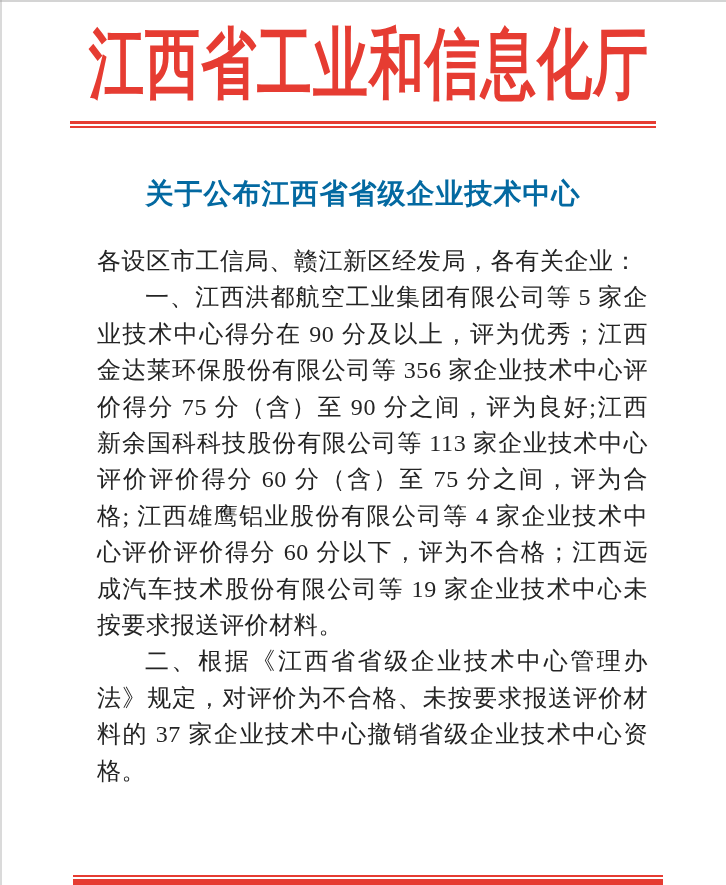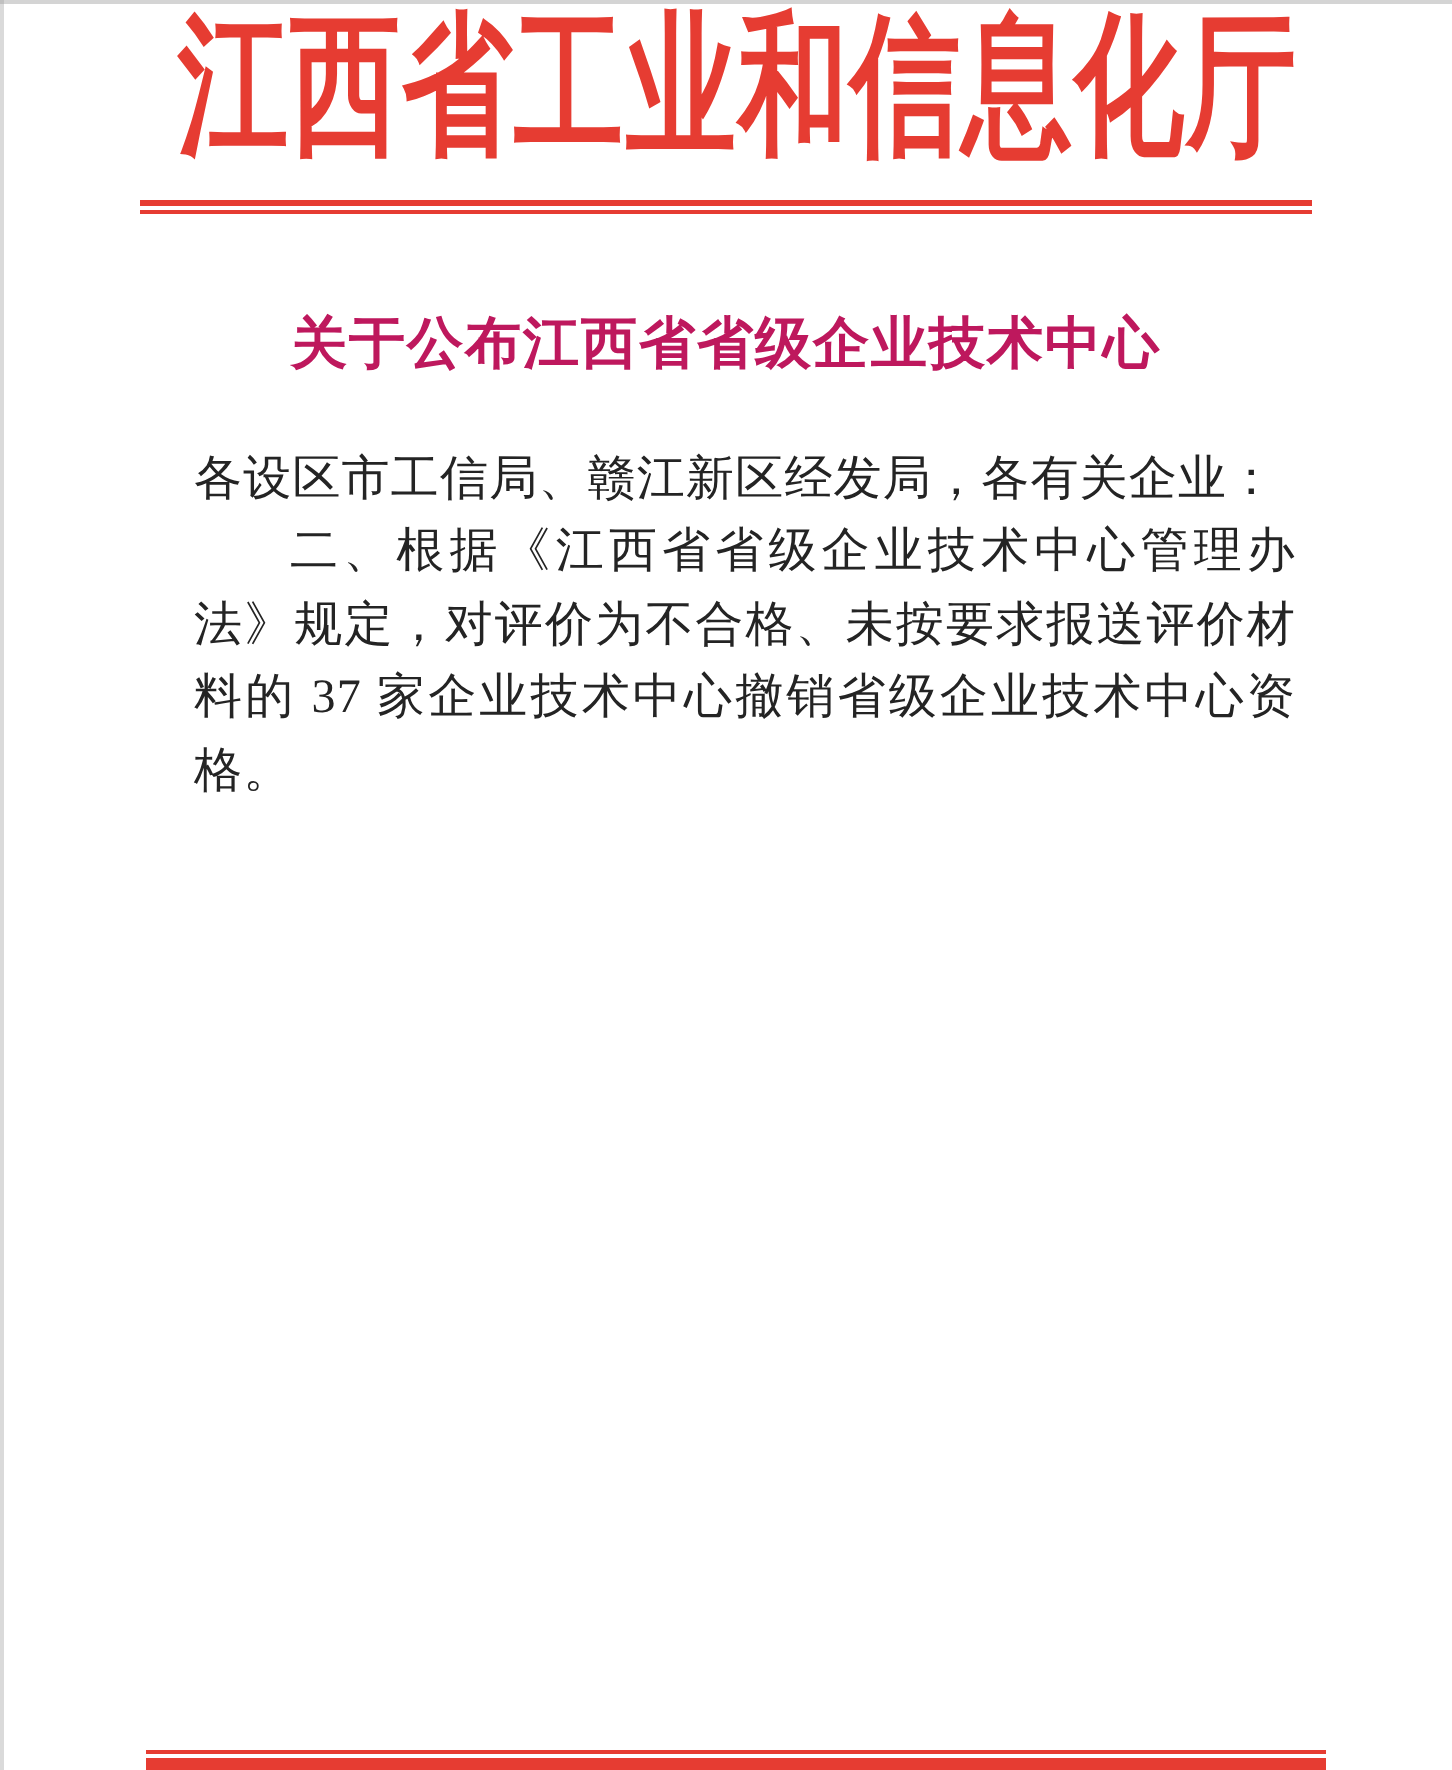--- a/index.html
+++ b/index.html
@@ -12,20 +12,21 @@
     margin: 0;
     background: #ffffff;
     overflow: hidden;
     font-family: "Liberation Serif", "DejaVu Serif", serif;
     
     box-shadow: inset 0 2px 0 rgba(160,160,160,0.45), inset 2px 0 0 rgba(150,150,150,0.35);
   }
 
   
   .agency-wrap {
+    margin-top: 21px;
     height: 88px;
     display: flex;
     align-items: center;
     justify-content: center;
     padding-left: 12px;
   }
   .agency-text {
     font-size: 55px;
     font-weight: 700;
     color: var(--accent);
@@ -39,21 +40,21 @@
     margin: 12px auto 0 auto;
   }
   .head-rule .rule-thick { height: 3px; background: var(--accent); }
   .head-rule .rule-gap   { height: 2px; background: transparent; }
   .head-rule .rule-thin  { height: 2px; background: var(--accent); }
 
   
   .doc-title {
     margin-top: 43px;
     text-align: center;
-    color: #be185d;
+    color: #0369a1;
     font-size: 28px;
     line-height: 46px;
     font-weight: 700;
     letter-spacing: 1px;
   }
 
   
   .body-block {
     margin: 26px 78px 0 97px;
     color: var(--ink);
@@ -91,20 +92,21 @@
     <div class="rule-gap"></div>
     <div class="rule-thin"></div>
   </div>
 
   <div class="doc-title">
     <div>关于公布江西省省级企业技术中心</div>
   </div>
 
   <div class="body-block">
     <p class="salutation">各设区市工信局、赣江新区经发局，各有关企业：</p>
+    <p class="para">一、江西洪都航空工业集团有限公司等 5 家企业技术中心得分在 90 分及以上，评为优秀；江西金达莱环保股份有限公司等 356 家企业技术中心评价得分 75 分（含）至 90 分之间，评为良好;江西新余国科科技股份有限公司等 113 家企业技术中心评价评价得分 60 分（含）至 75 分之间，评为合格; 江西雄鹰铝业股份有限公司等 4 家企业技术中心评价评价得分 60 分以下，评为不合格；江西远成汽车技术股份有限公司等 19 家企业技术中心未按要求报送评价材料。</p>
     <p class="para">二、根据《江西省省级企业技术中心管理办法》规定，对评价为不合格、未按要求报送评价材料的 37 家企业技术中心撤销省级企业技术中心资格。</p>
   </div>
 
   <div class="bottom-rule">
     <div class="rule-thin"></div>
     <div class="rule-gap"></div>
     <div class="rule-thick"></div>
   </div>
 
 </div>

